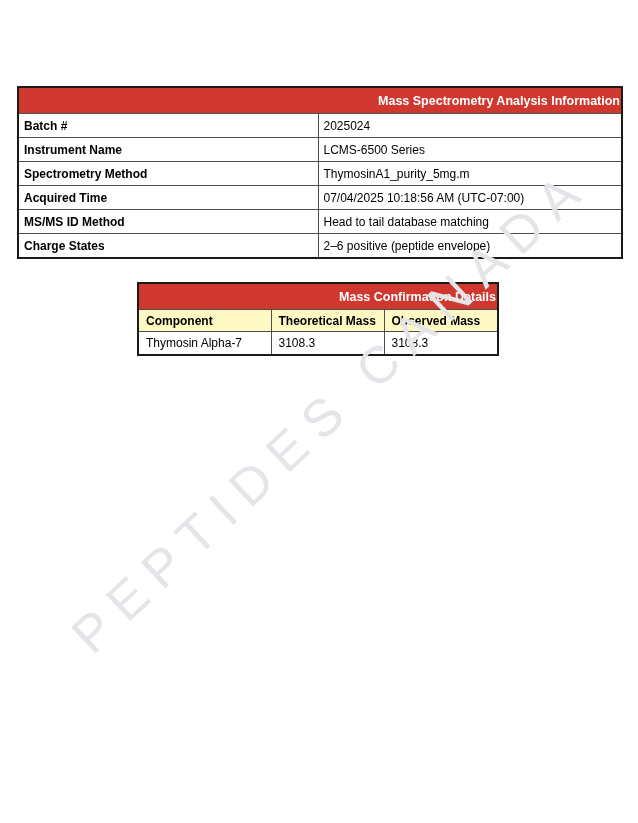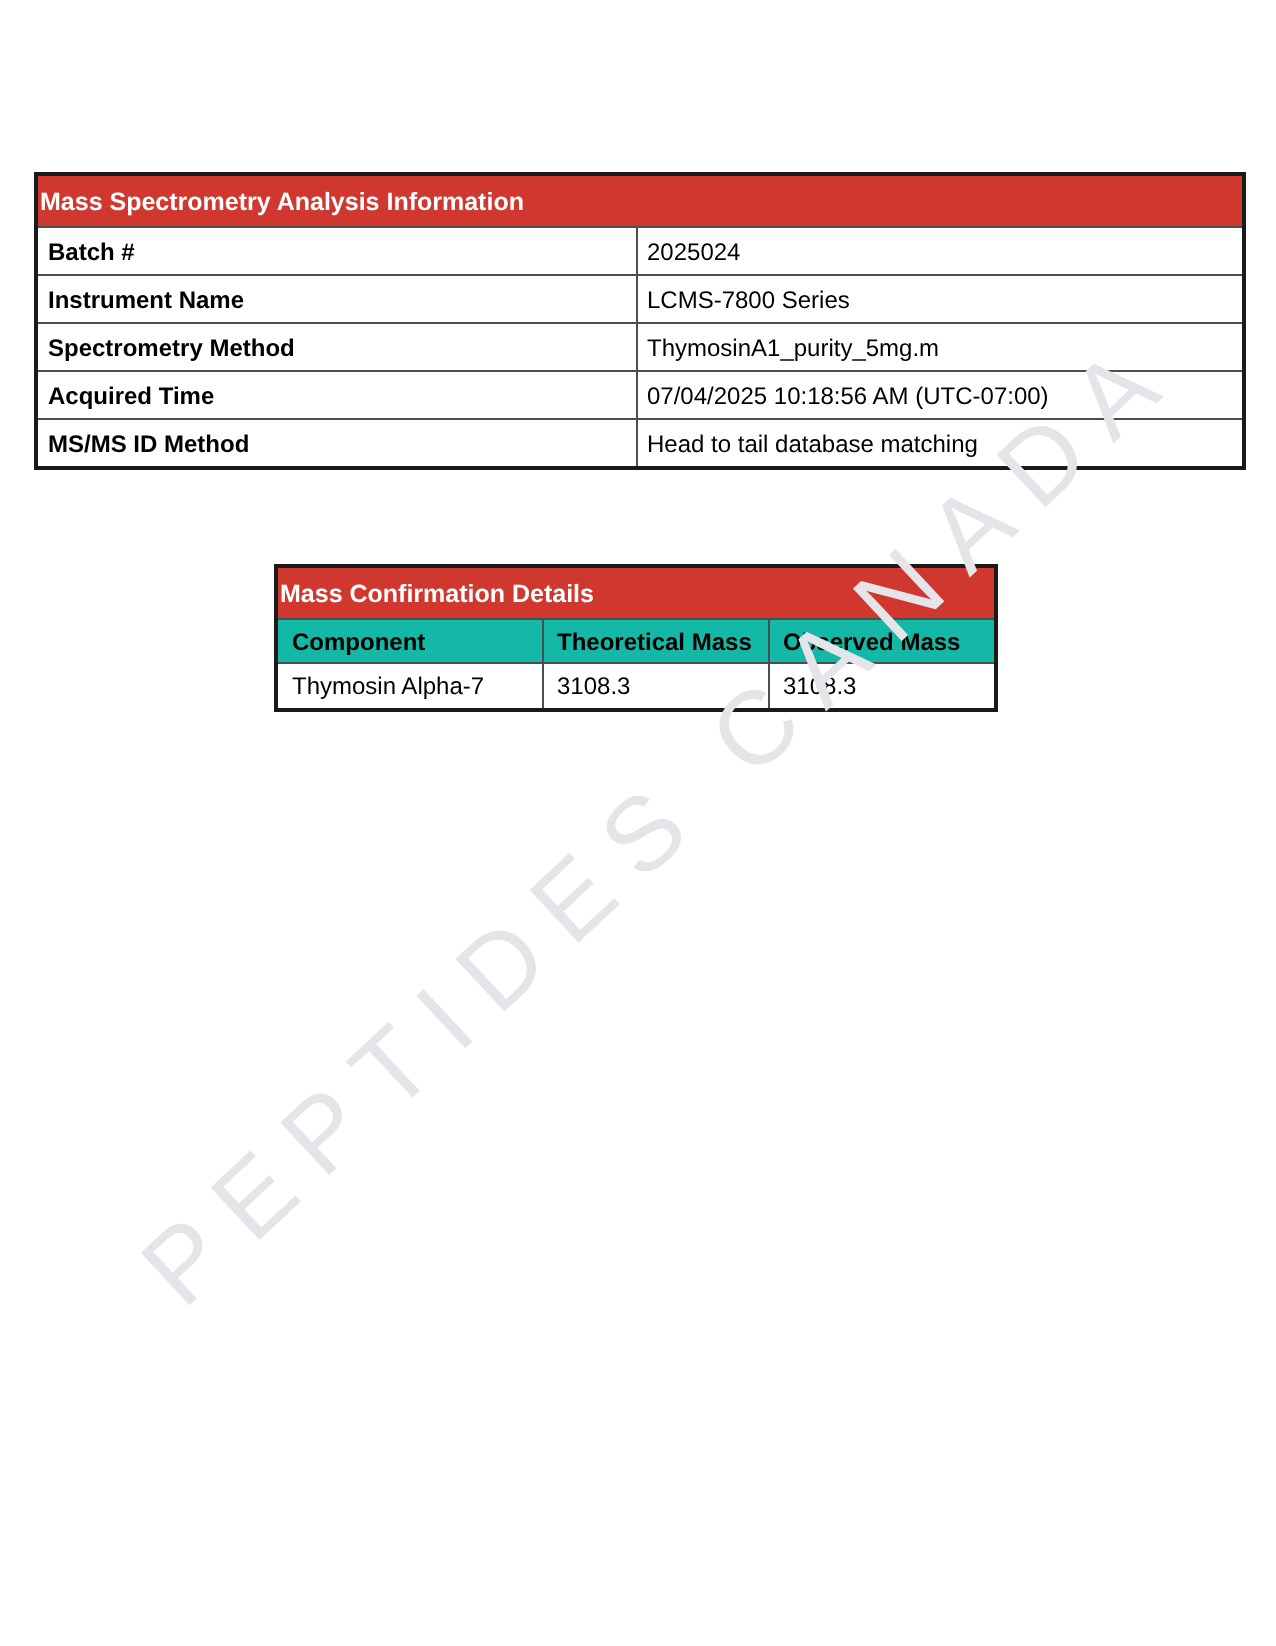--- a/index.html
+++ b/index.html
@@ -45,21 +45,21 @@
     white-space: nowrap;
   }
   table.doc-table {
     border: 2px solid #1a1a1a;
   }
   th.table-title {
     background: #d0382f;
     color: #ffffff;
     font-size: 12.5px;
     font-weight: bold;
-    text-align: left;
+    text-align: right;
     height: 23px;
     border: 1px solid #1a1a1a;
   }
   #analysis-table {
     left: 17px;
     top: 86px;
     width: 604px;
   }
   #analysis-table td {
     height: 23px;
@@ -76,21 +76,21 @@
     top: 282px;
     width: 360px;
   }
   #confirmation-table th.col-header {
     height: 21px;
     font-size: 12px;
     font-weight: bold;
     text-align: left;
     vertical-align: middle;
     padding: 0 4px 0 7px;
-    background: #14b8a6;
+    background: #fef9c3;
     color: #000000;
   }
   #confirmation-table td {
     height: 22px;
     font-size: 12px;
     vertical-align: middle;
     padding: 0 4px 0 7px;
   }
 </style>
 </head>
@@ -108,33 +108,37 @@
     <tbody>
         <tr>
       <th class="table-title" colspan="2">Mass Spectrometry Analysis Information</th>
     </tr>
     <tr>
       <td class="label-cell">Batch #</td>
       <td class="value-cell">2025024</td>
     </tr>
     <tr>
       <td class="label-cell">Instrument Name</td>
-      <td class="value-cell">LCMS-7800 Series</td>
+      <td class="value-cell">LCMS-6500 Series</td>
     </tr>
     <tr>
       <td class="label-cell">Spectrometry Method</td>
       <td class="value-cell">ThymosinA1_purity_5mg.m</td>
     </tr>
     <tr>
       <td class="label-cell">Acquired Time</td>
       <td class="value-cell">07/04/2025 10:18:56 AM (UTC-07:00)</td>
     </tr>
     <tr>
       <td class="label-cell">MS/MS ID Method</td>
       <td class="value-cell">Head to tail database matching</td>
+    </tr>
+    <tr>
+      <td class="label-cell">Charge States</td>
+      <td class="value-cell">2–6 positive (peptide envelope)</td>
     </tr>
   </tbody>
     </table>
 
   <table class="doc-table" id="confirmation-table">
     <colgroup>
       <col style="width:133px">
       <col style="width:113px">
       <col style="width:114px">
     </colgroup>

